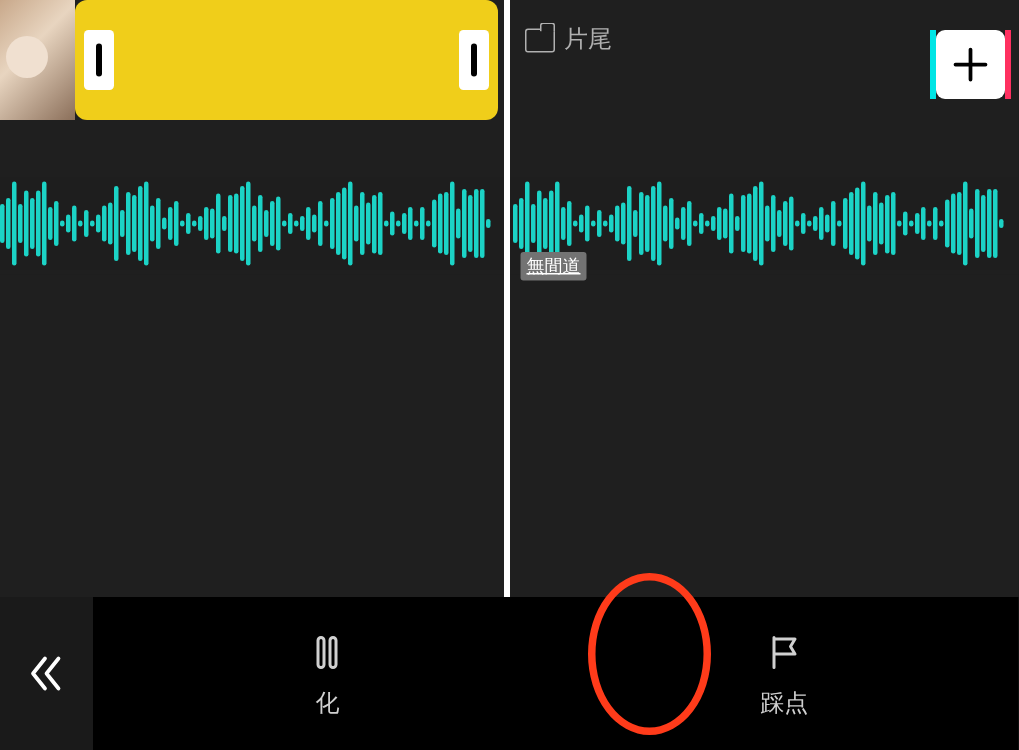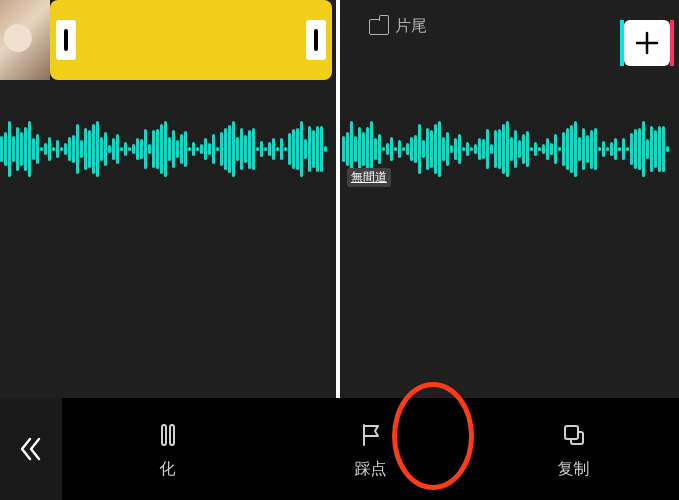--- a/index.html
+++ b/index.html
@@ -63,21 +63,21 @@
     justify-content: center;
   }
   .handle-bar {
     width: 4px;
     height: 22px;
     background: #000;
     border-radius: 2px;
   }
   .ending-tag {
     position: absolute;
-    left: 369px;
+    left: 350px;
     top: 16px;
     display: flex;
     align-items: center;
     gap: 6px;
     color: #b0b0b0;
     font-size: 16px;
   }
   .ending-icon {
     width: 20px;
     height: 16px;
@@ -142,21 +142,21 @@
   .wave-bar {
     flex: 0 0 auto;
     width: 3px;
     background: #1cd3c6;
     border-radius: 2px;
   }
   .audio-label {
     position: absolute;
     left: 347px;
     top: 168px;
-    background: #404040;
+    background: #737373;
     color: #fff;
     font-size: 12px;
     padding: 1px 4px;
     border-radius: 2px;
     text-decoration: underline;
   }
   .playhead {
     position: absolute;
     left: 336px;
     top: 0;
@@ -452,24 +452,15 @@
       <div class="tool-icon">
         <svg width="28" height="28" viewBox="0 0 28 28">
             <path d="M7 4v20M7 5h14l-3 5 3 5H7" stroke="#d0d0d0" stroke-width="2" fill="none" stroke-linejoin="round" stroke-linecap="round"></path>
           </svg>
       </div>
       <span class="tool-label">踩点</span>
     </div>
 
 
 
-    <div class="tool">
-      <div class="tool-icon">
-        <svg width="28" height="28" viewBox="0 0 28 28">
-            <rect x="5" y="5" width="13" height="13" rx="2" stroke="#d0d0d0" stroke-width="2" fill="none"></rect>
-            <path d="M11 18v3a2 2 0 002 2h8a2 2 0 002-2v-8a2 2 0 00-2-2h-3" stroke="#d0d0d0" stroke-width="2" fill="none"></path>
-          </svg>
-      </div>
-      <span class="tool-label">复制</span>
-    </div>
 
   </div>
 </div>
 
 </body></html>

